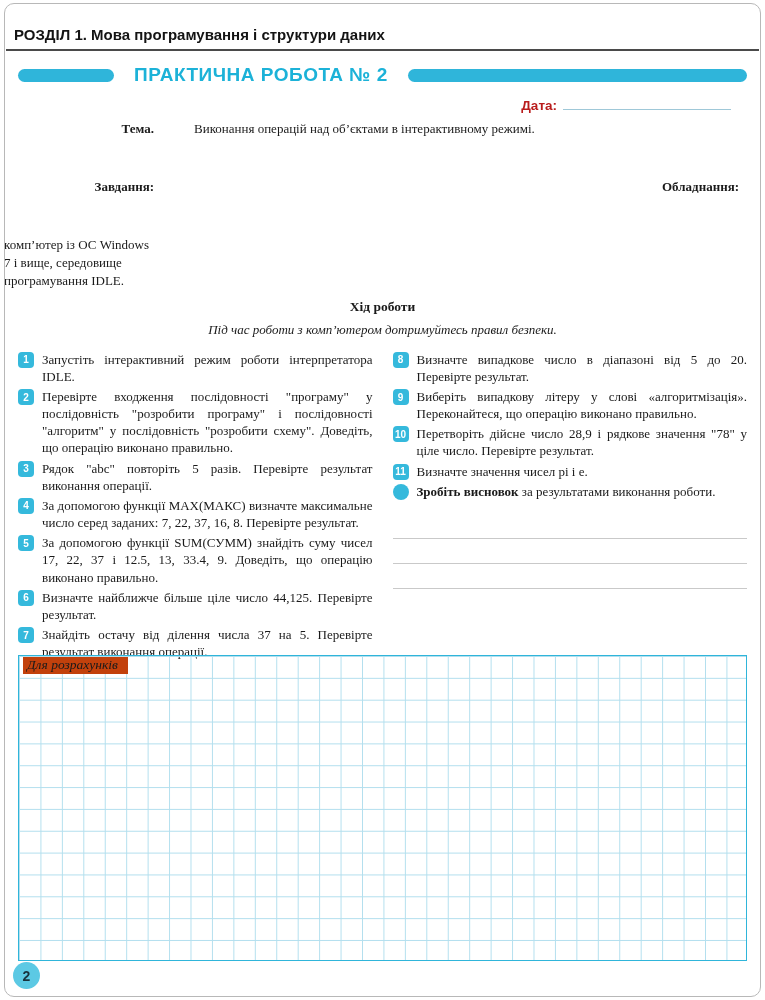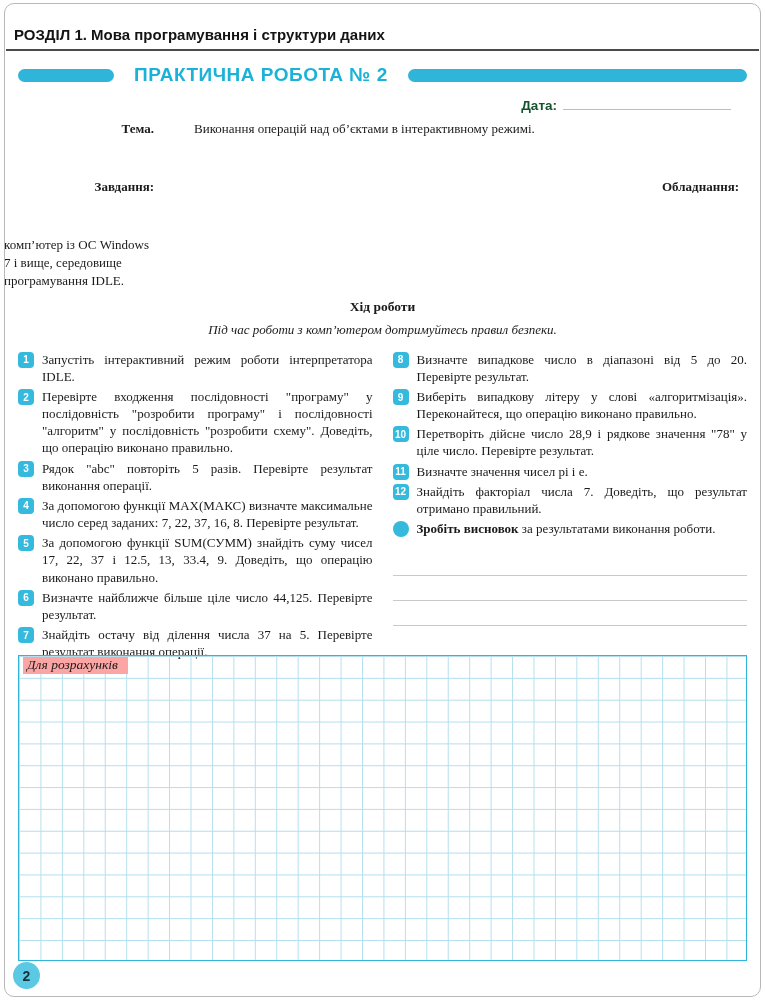--- a/index.html
+++ b/index.html
@@ -16,21 +16,21 @@
 
   .title-row { display:flex; align-items:center; gap:20px; margin:13px 18px 0 18px; }
   .pill { height:13px; border-radius:7px; background:#2fb5da; }
   .pill-left { width:96px; }
   .pill-right { flex:1; }
   .page-title { font-family:"Liberation Sans", sans-serif; font-weight:bold;
                 font-size:19px; color:#1cb2d8; letter-spacing:0.5px; white-space:nowrap; }
 
   .date-row { text-align:right; margin:10px 34px 0 0; }
   .date-label { font-family:"Liberation Sans", sans-serif; font-weight:bold;
-                font-size:13.5px; color:#14532d; }
+                font-size:13.5px; color:#b91c1c; }
   .date-line { display:inline-block; width:168px; border-bottom:1.2px solid #9fc8d8;
                height:12px; margin-left:6px; }
 
   .meta { display:grid; grid-template-columns:150px 1fr; column-gap:8px; row-gap:2px;
           margin:6px 26px 0 4px; font-size:13px; line-height:1.38;gap:40px; }
   .meta-label { text-align:right; font-weight:bold; }
 
   .work-heading { text-align:center; font-weight:bold; font-size:13.5px; margin-top:9px; }
   .safety { text-align:center; font-style:italic; font-size:13px; margin-top:7px; }
 
@@ -47,21 +47,21 @@
 
   .write-lines { margin-top:14px; }
   .write-line { height:25px; border-bottom:1.2px solid #c9c9c9; }
 
   .calc-section { position:absolute; left:18px; right:18px; top:655px; height:306px; }
   .calc-grid { position:absolute; inset:0; border:1px solid #2fb5da;
                background-image:
                  linear-gradient(to right, #b3dfee 1px, transparent 1px),
                  linear-gradient(to bottom, #b3dfee 1px, transparent 1px);
                background-size:21.45px 21.85px; }
-  .calc-label { position:absolute; top:2px; left:5px; background:#fca5a5;
+  .calc-label { position:absolute; top:2px; left:5px; background:#c2410c;
                 padding:0 10px 1px 4px; font-style:italic; font-size:13.5px; z-index:1; }
 
   .page-circle { position:absolute; left:13px; top:962px; width:27px; height:27px;
                  border-radius:50%; background:#5cc9e4; color:#18323d;
                  font-family:"Liberation Sans", sans-serif; font-weight:bold; font-size:14px;
                  display:flex; align-items:center; justify-content:center; }
 </style>
 </head>
 <body>
 
@@ -133,24 +133,20 @@
     </div>
     <div class="task">
       <span class="badge">10</span>
       <p class="task-text">Перетворіть дійсне число 28,9 і рядкове значення "78" у ціле число. Перевірте результат.</p>
     </div>
     <div class="task">
       <span class="badge">11</span>
       <p class="task-text">Визначте значення чисел pi і e.</p>
     </div>
     <div class="task">
-      <span class="badge">12</span>
-      <p class="task-text">Знайдіть факторіал числа 7. Доведіть, що результат отримано правильний.</p>
-    </div>
-    <div class="task">
       <span class="badge round"></span>
       <p class="task-text"><b>Зробіть висновок</b><span> за результатами виконання роботи.</span></p>
     </div>
     <div class="write-lines">
       <div class="write-line"></div>
       <div class="write-line"></div>
       <div class="write-line"></div>
     </div>
   </div>
 </div>

